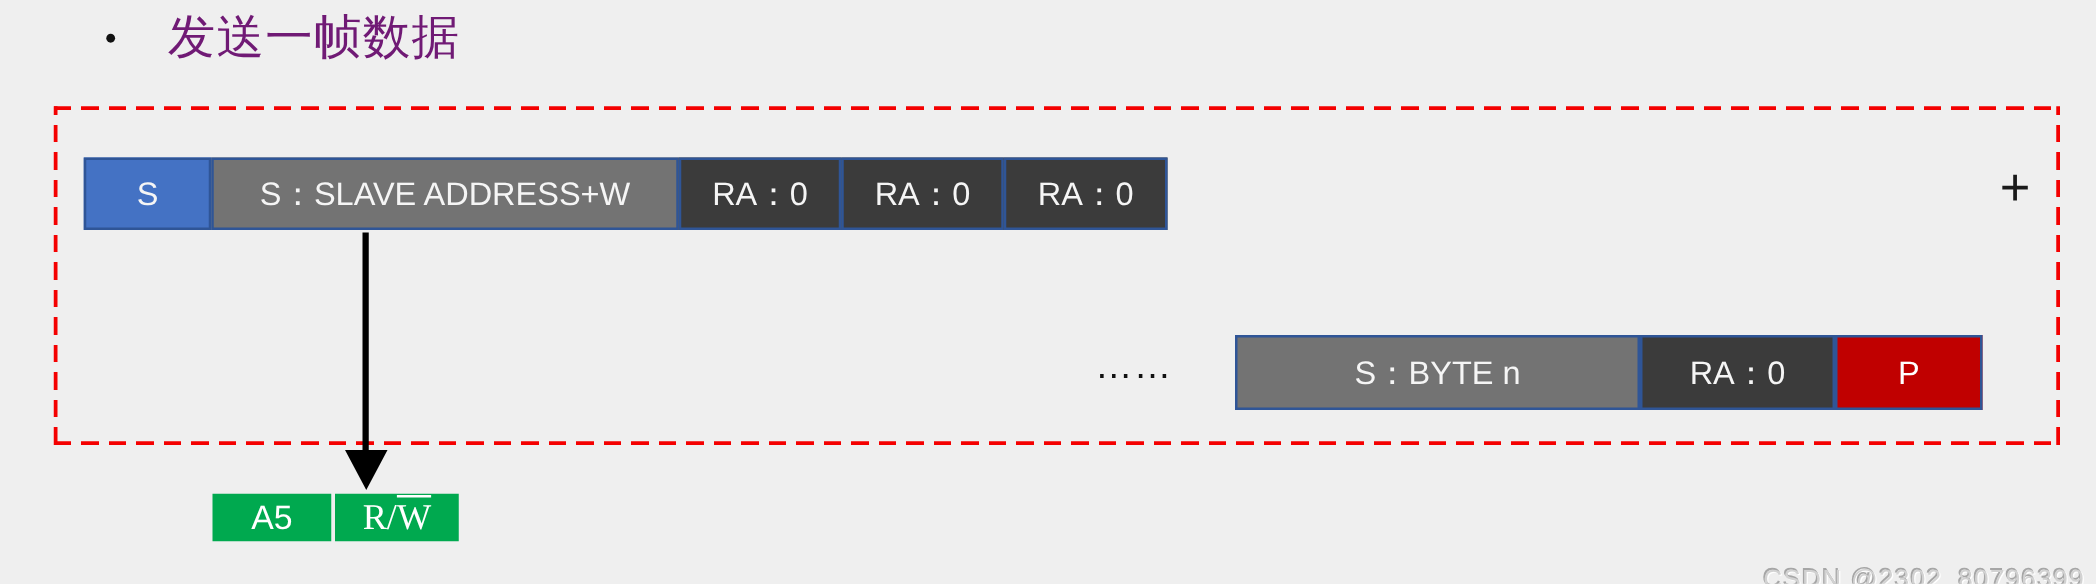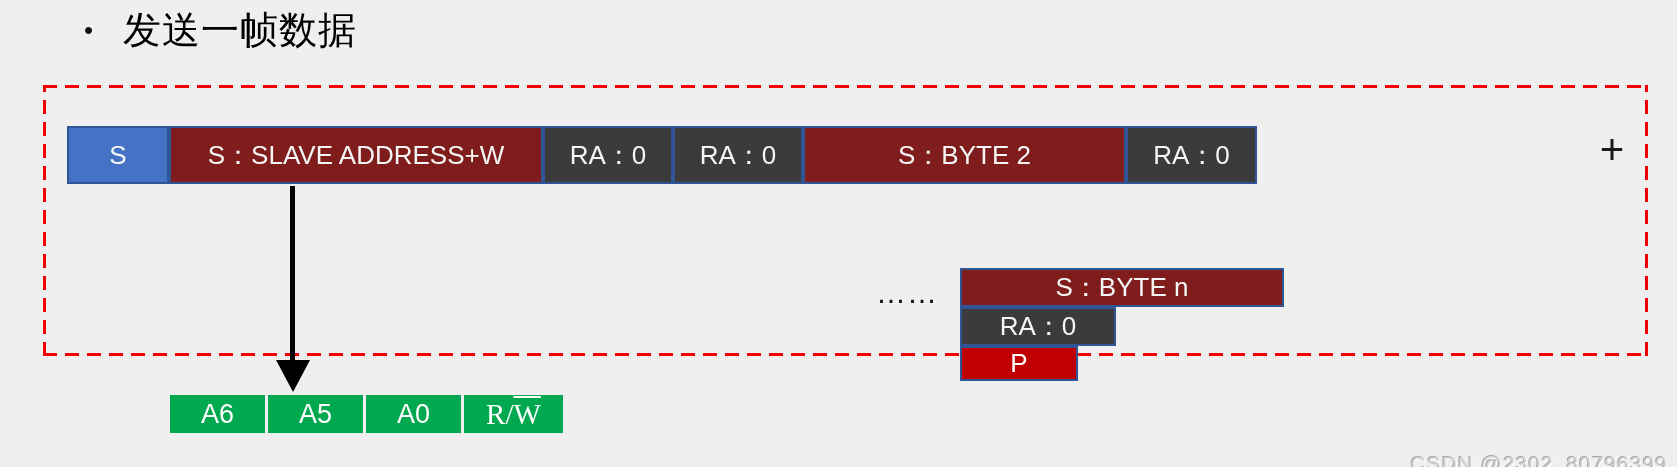--- a/index.html
+++ b/index.html
@@ -5,38 +5,38 @@
   html,body{margin:0;padding:0;}
   body{
     width:1677px;height:467px;position:relative;overflow:hidden;
     background:#efefef;
     font-family:"Liberation Sans","DejaVu Sans",sans-serif;
   }
   .abs{position:absolute;}
   
   .title{left:84px;top:6px;display:flex;align-items:center;}
   .bullet{font-size:26px;color:#111;line-height:48px;}
-  .title-text{margin-left:30px;font-size:38px;color:#000000;letter-spacing:1px;line-height:48px;}
+  .title-text{margin-left:41px;font-size:38px;color:#701a75;letter-spacing:1px;line-height:48px;}
   
   .dash-h{position:absolute;height:3px;left:0;width:100%;
     background:repeating-linear-gradient(90deg,#f40000 0 14px,transparent 14px 22px);}
   .dash-v{position:absolute;width:3px;top:0;height:100%;
     background:repeating-linear-gradient(0deg,#f40000 0 14px,transparent 14px 22px);}
   .dashed-box{left:43px;top:85px;width:1605px;height:271px;}
   
   .row{display:flex;}
   .row1{left:67px;top:126px;height:58px;}
-  .row2{left:960px;top:268px;height:60px;flex-direction:column;}
+  .row2{left:988px;top:268px;height:60px;}
   .block{
     box-sizing:border-box;border:2px solid #2f5597;
     display:flex;align-items:center;justify-content:center;
     color:#f5f5f5;font-size:26px;white-space:nowrap;
   }
   .b-start{background:#4472c4;}
-  .b-data{background:#7f1d1d;}
+  .b-data{background:#737373;}
   .b-ack{background:#3b3b3b;}
   .b-stop{background:#c00000;color:#fff;}
   .plus{left:1590px;top:128px;width:44px;height:44px;
     font-size:42px;font-weight:300;color:#1a1a1a;text-align:center;line-height:44px;}
   .ellipsis{left:876px;top:262px;font-size:30px;color:#111;letter-spacing:1px;line-height:62px;}
   
   .arrow-line{left:290px;top:186px;width:5px;height:176px;background:#000;}
   .arrow-head{left:276px;top:360px;width:0;height:0;
     border-left:17px solid transparent;border-right:17px solid transparent;
     border-top:32px solid #000;}
@@ -73,23 +73,20 @@
   </div>
   <div class="block b-data" style="width:374px;">
     <span>S：SLAVE ADDRESS+W</span>
   </div>
   <div class="block b-ack" style="width:130px;">
     <span>RA：0</span>
   </div>
   <div class="block b-ack" style="width:130px;">
     <span>RA：0</span>
   </div>
-  <div class="block b-data" style="width:323px;">
-    <span>S：BYTE 2</span>
-  </div>
   <div class="block b-ack" style="width:131px;">
     <span>RA：0</span>
   </div>
 </div>
 
 <div class="abs plus">+</div>
 
 <div class="abs ellipsis">……</div>
 
 <div class="abs row row2">
@@ -102,27 +99,21 @@
   <div class="block b-stop" style="width:118px;">
     <span>P</span>
   </div>
 </div>
 
 <div class="abs arrow-line"></div>
 <div class="abs arrow-head"></div>
 
 <div class="abs bits">
   <div class="bit">
-    <span>A6</span>
-  </div>
-  <div class="bit">
     <span>A5</span>
-  </div>
-  <div class="bit">
-    <span>A0</span>
   </div>
   <div class="bit bit-rw">
     <span>R/</span>
       <span class="ov">W</span>
   </div>
 </div>
 
 <div class="abs watermark">CSDN @2302_80796399</div>
 
 </body></html>

